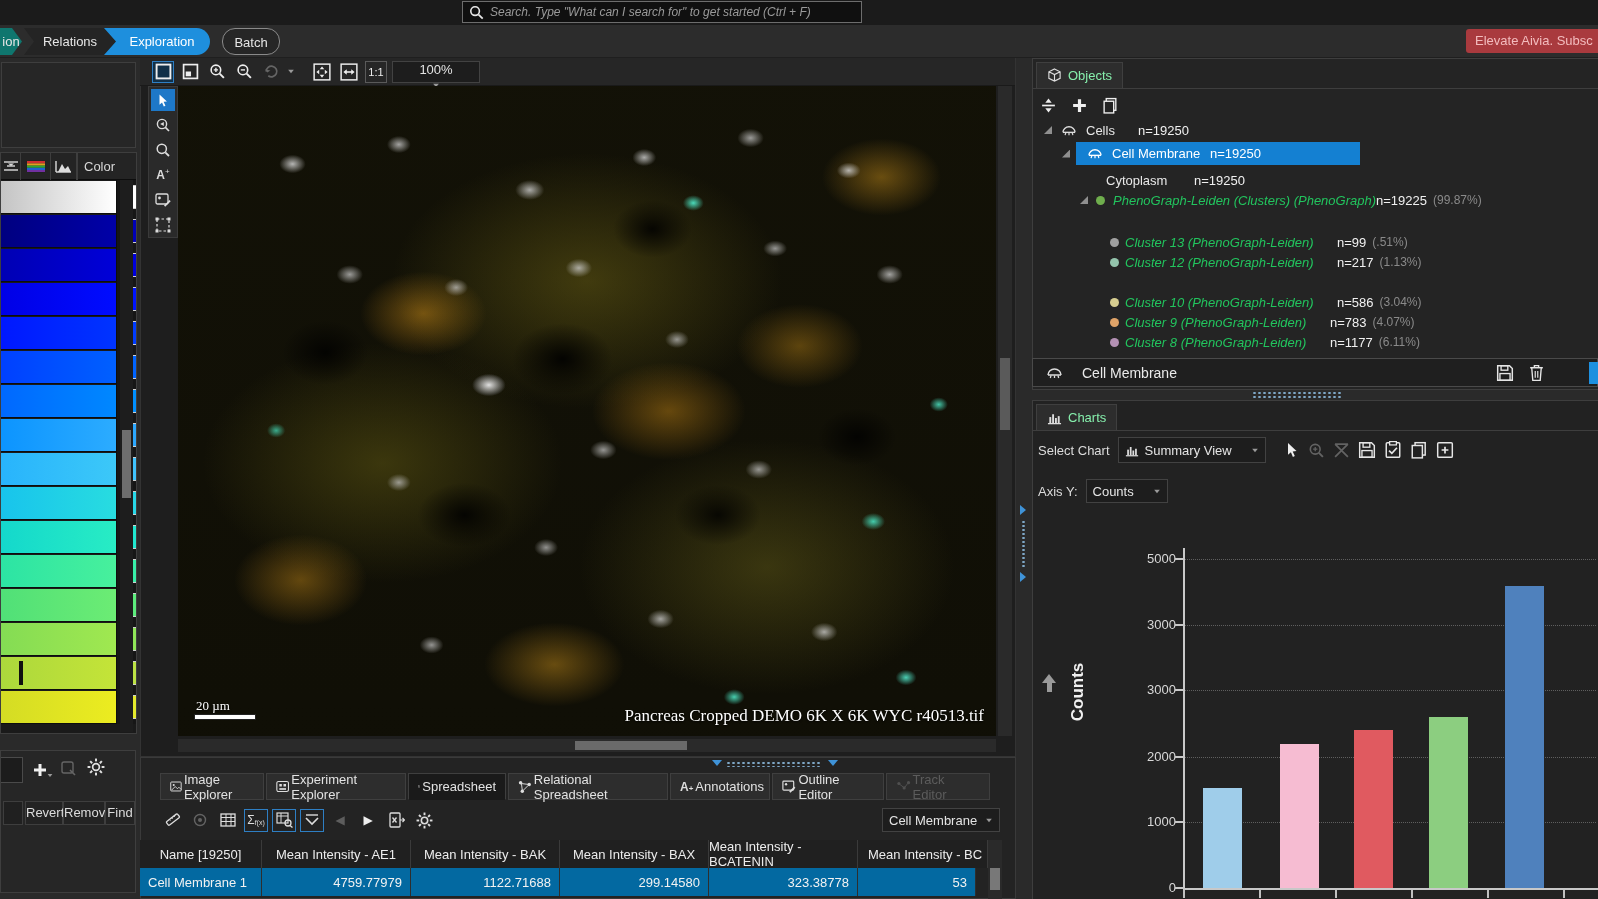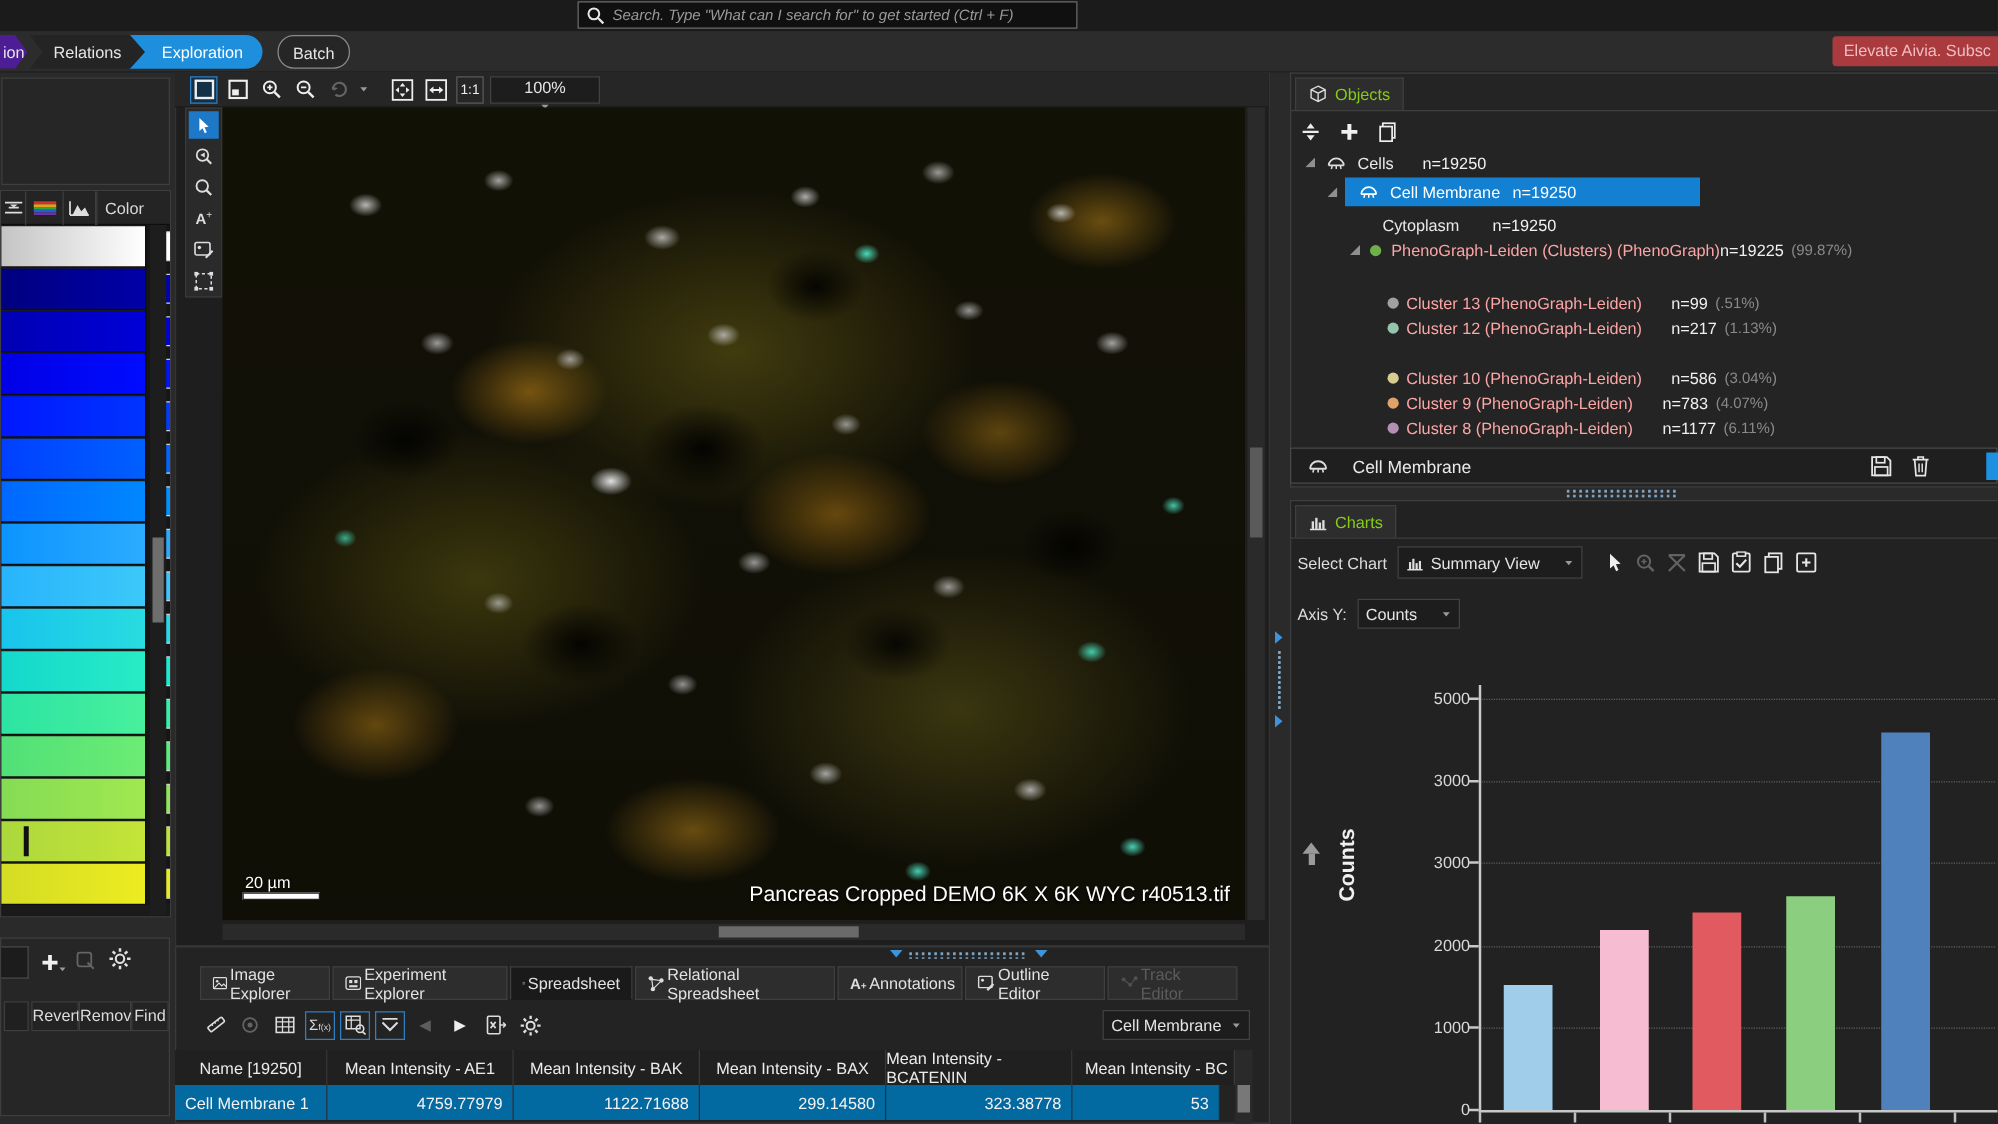--- a/index.html
+++ b/index.html
@@ -74,27 +74,28 @@
       radial-gradient(ellipse 90px 60px at 30% 35%, rgba(210,145,25,.5), transparent 70%),
       radial-gradient(ellipse 110px 70px at 60% 50%, rgba(205,140,22,.45), transparent 70%),
       radial-gradient(ellipse 95px 65px at 15% 76%, rgba(200,140,25,.45), transparent 70%),
       radial-gradient(ellipse 100px 60px at 46% 89%, rgba(210,150,28,.45), transparent 70%),
       radial-gradient(ellipse 90px 60px at 76% 40%, rgba(205,145,25,.4), transparent 70%),
       radial-gradient(ellipse 85px 55px at 86% 14%, rgba(210,150,28,.45), transparent 70%),
       radial-gradient(ellipse 260px 170px at 50% 30%, rgba(135,122,26,.4), transparent 75%),
       radial-gradient(ellipse 240px 160px at 25% 58%, rgba(128,118,24,.38), transparent 75%),
       radial-gradient(ellipse 250px 170px at 72% 74%, rgba(120,112,30,.4), transparent 75%),
       linear-gradient(rgba(18,16,6,.25), rgba(10,9,4,.35));
+    font-family: Liberation Serif, serif;
   }
   .sbar { background:#5a5a5a; }
   
-  .rtab { position:absolute; height:26px; background:#2d2d2d; border:1px solid #3f3f3f; border-bottom:none; display:flex; align-items:center; gap:6px; padding:0 10px; font-size:13px; color:#84cc16; }
+  .rtab { position:absolute; height:26px; background:#2d2d2d; border:1px solid #3f3f3f; border-bottom:none; display:flex; align-items:center; gap:6px; padding:0 10px; font-size:13px; color:#86efac; }
   .trow { position:absolute; left:0; height:20px; display:flex; align-items:center; font-size:13px; white-space:nowrap; }
   .tlabel { color:#e8e8e8; }
-  .titalic { color:#fca5a5; }
+  .titalic { font-style:italic; color:#22c55e; }
   .tn { color:#f0f0f0; }
   .tpct { color:#8a8a8a; font-size:12px; }
   .dot { width:9px; height:9px; border-radius:50%; display:inline-block; }
   .expander { width:8px; height:8px; background:#8f8f8f; clip-path:polygon(100% 0, 100% 100%, 0 100%); display:inline-block; }
   .dd { background:#1d1d1d; border:1px solid #424242; display:flex; align-items:center; font-size:13px; color:#e4e4e4; padding:0 6px; gap:6px; }
   .grid { border-top:1px dotted #5f5f5f; position:absolute; left:1185px; width:411px; height:0; }
   .ytick { position:absolute; width:44px; text-align:right; font-size:13px; color:#d8d8d8; }
   .ytm { position:absolute; left:1175px; width:8px; height:2px; background:#c8c8c8; }
   .bar { position:absolute; bottom:0; width:39px; }
   .xtick { position:absolute; top:890px; width:2px; height:8px; background:#c0c0c0; }
@@ -120,21 +121,21 @@
   <div id="searchbox" class="abs">
     <svg class="ic" width="15" height="15" viewBox="0 0 16 16">
         <circle cx="6.5" cy="6.5" r="4.6" fill="none" stroke="#e8e8e8" stroke-width="1.7"></circle>
         <line x1="10.2" y1="10.2" x2="14.6" y2="14.6" stroke="#e8e8e8" stroke-width="1.9"></line>
       </svg>
     <input placeholder="Search. Type &quot;What can I search for&quot; to get started (Ctrl + F)" style="">
   </div>
 </div>
 
 <div id="nav" class="abs">
-  <div class="chevtab" style="left:0;width:22px;background:#4c1d95;clip-path:polygon(0 0,calc(100% - 10px) 0,100% 50%,calc(100% - 10px) 100%,0 100%);"><span>ion</span></div>
+  <div class="chevtab" style="left:0;width:22px;background:#0f766e;clip-path:polygon(0 0,calc(100% - 10px) 0,100% 50%,calc(100% - 10px) 100%,0 100%);"><span>ion</span></div>
   <div class="chevtab" id="tab-relations"><span>Relations</span></div>
   <div class="chevtab" id="tab-exploration"><span>Exploration</span></div>
   <div class="chevtab" id="tab-batch"><span>Batch</span></div>
 </div>
 <div id="promo" class="abs"><span>Elevate Aivia. Subsc</span></div>
 
 <div class="abs panel" style="left:1px;top:62px;width:135px;height:86px;"></div>
 <div class="abs" style="left:0;top:152px;width:137px;height:582px;background:#1a1a1a;border:1px solid #3e3e3e;">
   <div class="abs" style="left:0;top:0;width:135px;height:27px;background:#242424;border-bottom:1px solid #0d0d0d;display:flex;align-items:center;">
     <span class="hdrcell" style="width:20px;height:27px;">

